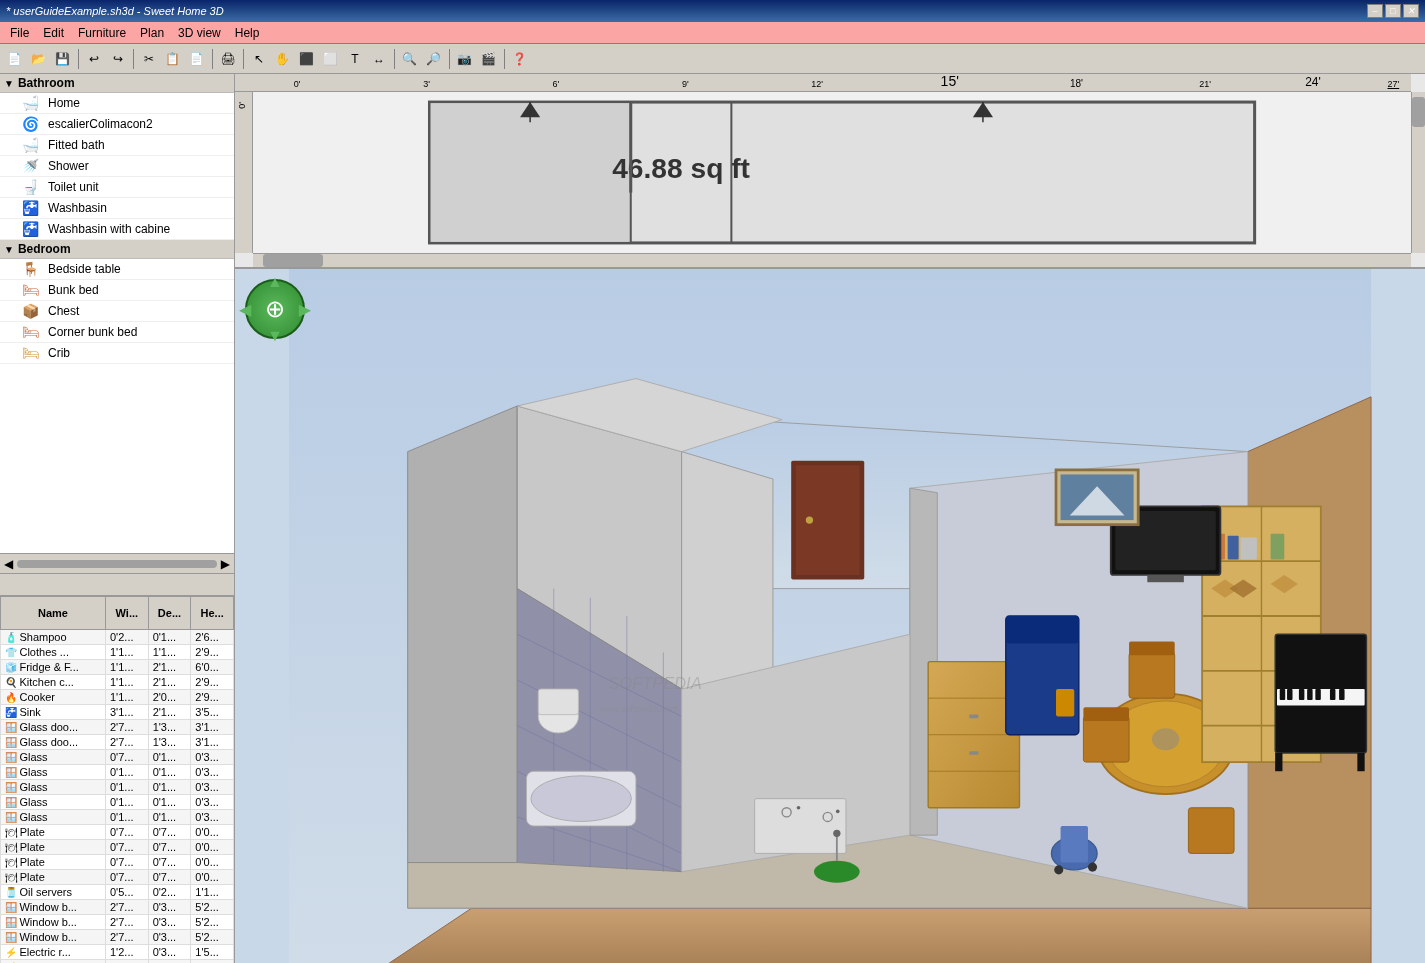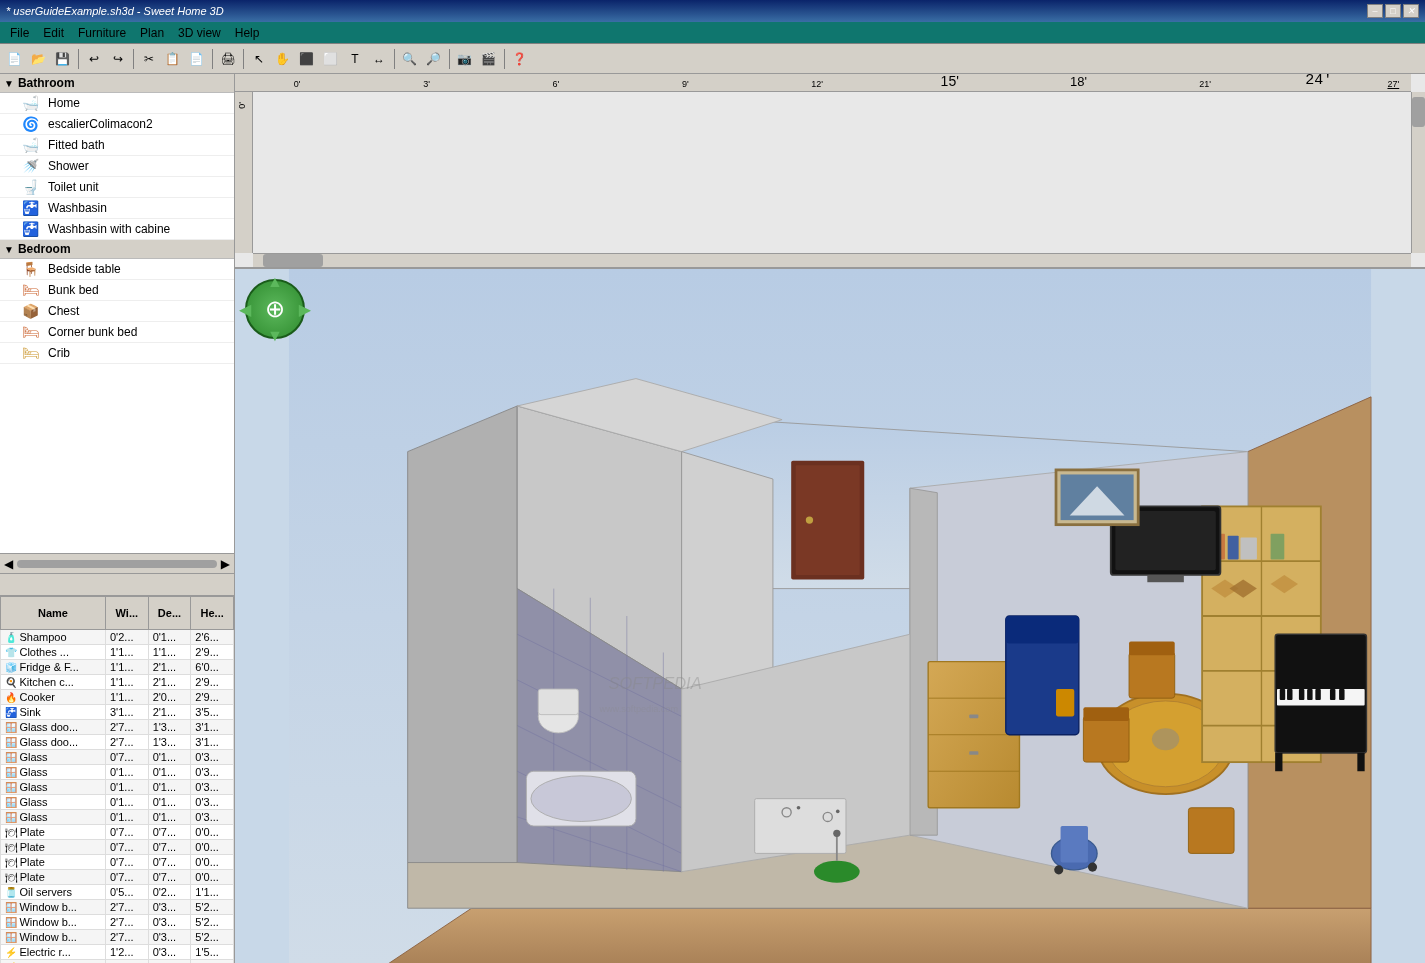--- a/index.html
+++ b/index.html
@@ -13,21 +13,21 @@
       padding: 0 6px; color: white; font-size: 11px; font-style: italic;
     }
     #titlebar-controls { display: flex; gap: 2px; }
     #titlebar-controls span {
       width: 16px; height: 14px; background: #d4d0c8; border: 1px solid #808080;
       display: flex; align-items: center; justify-content: center; font-size: 9px; cursor: pointer;
     }
 
     
     #menubar {
-      height: 22px; background: #0f766e; border-bottom: 1px solid #808080;
+      height: 22px; background: #fca5a5; border-bottom: 1px solid #808080;
       display: flex; align-items: center; padding: 0 4px; gap: 2px;
     }
     #menubar span {
       padding: 2px 6px; cursor: pointer; font-size: 12px;
     }
 
     
     #toolbar {
       height: 30px; background: #d4d0c8; border-bottom: 1px solid #999;
       display: flex; align-items: center; padding: 2px 4px; gap: 2px;
@@ -452,31 +452,49 @@
     <div id="plan-area">
 
       <div id="ruler-h">
         <div style="position:relative; flex:1; height:100%;">
           <span style="position:absolute; left:5%; font-size:9px; bottom:2px;">0'</span>
           <span style="position:absolute; left:16%; font-size:9px; bottom:2px;">3'</span>
           <span style="position:absolute; left:27%; font-size:9px; bottom:2px;">6'</span>
           <span style="position:absolute; left:38%; font-size:9px; bottom:2px;">9'</span>
           <span style="position:absolute; left:49%; font-size:9px; bottom:2px;">12'</span>
           <span style="position:absolute; left:60%; font-size:14px; bottom:2px;">15'</span>
-          <span style="position:absolute; left:71%; font-size:13px; bottom:2px;">18'</span>
+          <span style="position:absolute; left:71%; font-size:10px; bottom:2px;">18'</span>
           <span style="position:absolute; left:82%; font-size:9px; bottom:2px;">21'</span>
-          <span style="position:absolute; left:91%; font-size:15px; bottom:2px;font-family:Liberation Mono, monospace;">24'</span>
+          <span style="position:absolute; left:91%; font-size:12px; bottom:2px;">24'</span>
           <span style="position:absolute; left:98%; font-size:9px; bottom:2px;text-decoration:underline;">27'</span>
         </div>
       </div>
 
       <div id="ruler-v">
         <span style="writing-mode:vertical-rl; transform:rotate(180deg); font-size:9px; position:absolute; top:10px; left:2px;">0'</span>
       </div>
 
+      <div id="plan-content">
+        <svg width="100%" height="100%" viewBox="0 0 900 160">
+
+          <rect x="50" y="10" width="820" height="140" fill="#e0e0e0" stroke="#555" stroke-width="3"></rect>
+
+          <rect x="50" y="10" width="200" height="140" fill="#d0d0d0" stroke="#555" stroke-width="2"></rect>
+
+          <text x="300" y="85" font-size="28" font-weight="bold" fill="#333" text-anchor="middle" font-family="Arial">46.88 sq ft</text>
+
+          <line x1="250" y1="10" x2="250" y2="100" stroke="#555" stroke-width="3"></line>
+          <line x1="350" y1="10" x2="350" y2="150" stroke="#555" stroke-width="2"></line>
+
+          <polygon points="150,10 140,25 160,25" fill="#333"></polygon>
+          <line x1="150" y1="10" x2="150" y2="30" stroke="#333" stroke-width="1.5"></line>
+          <polygon points="600,10 590,25 610,25" fill="#333"></polygon>
+          <line x1="600" y1="10" x2="600" y2="30" stroke="#333" stroke-width="1.5"></line>
+        </svg>
+      </div>
 
       <div id="hscrollbar">
         <div style="height:100%; width:60px; background:#a0a0a0; border-radius:3px; margin-left:10px;"></div>
       </div>
       <div id="vscrollbar-plan">
         <div style="width:100%; height:30px; background:#a0a0a0; border-radius:3px; margin-top:5px;"></div>
       </div>
     </div>
 
     <div id="view3d">

